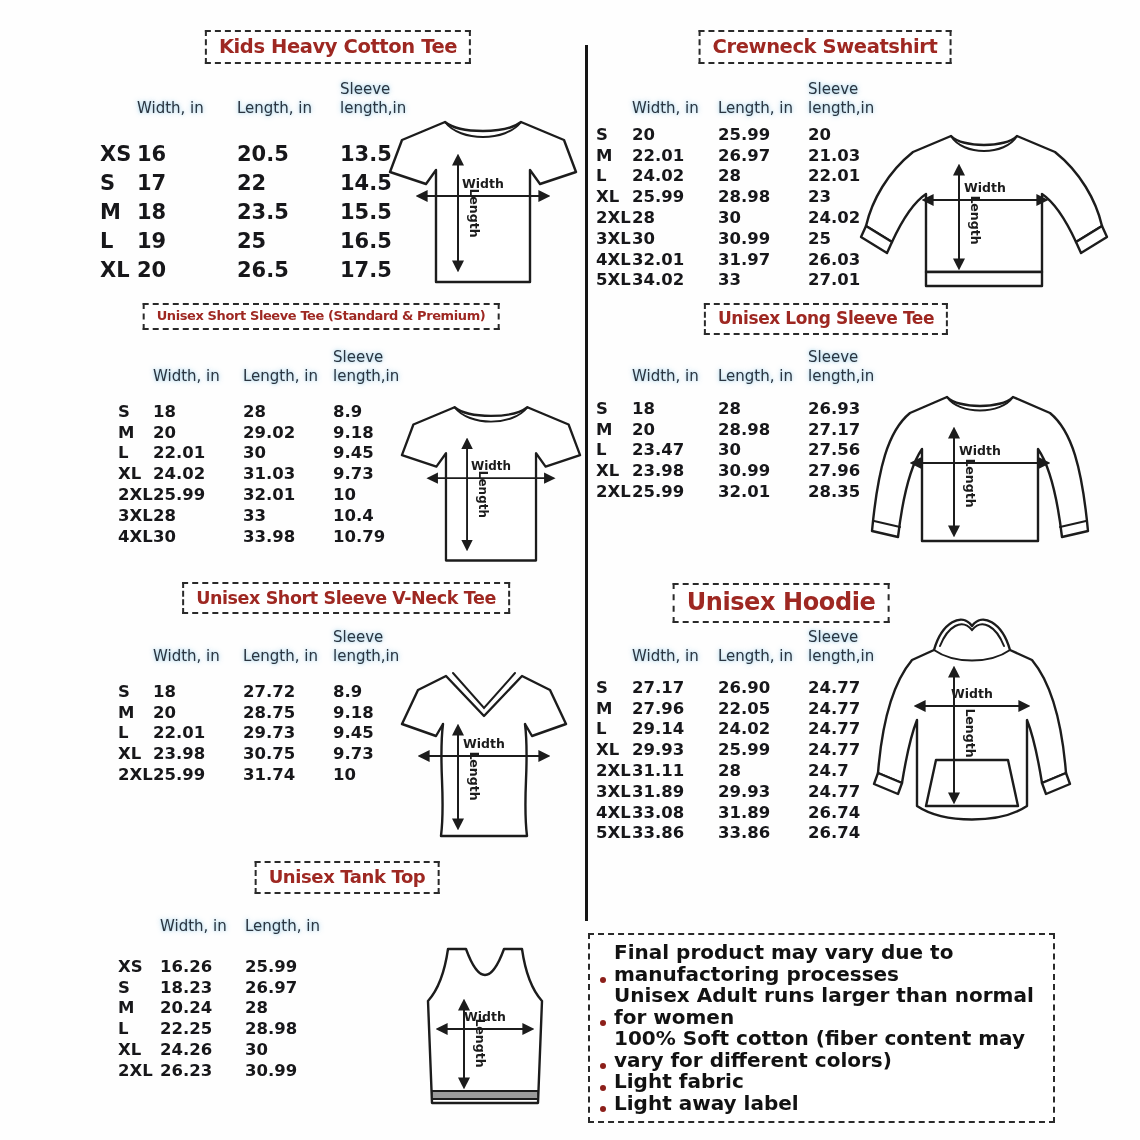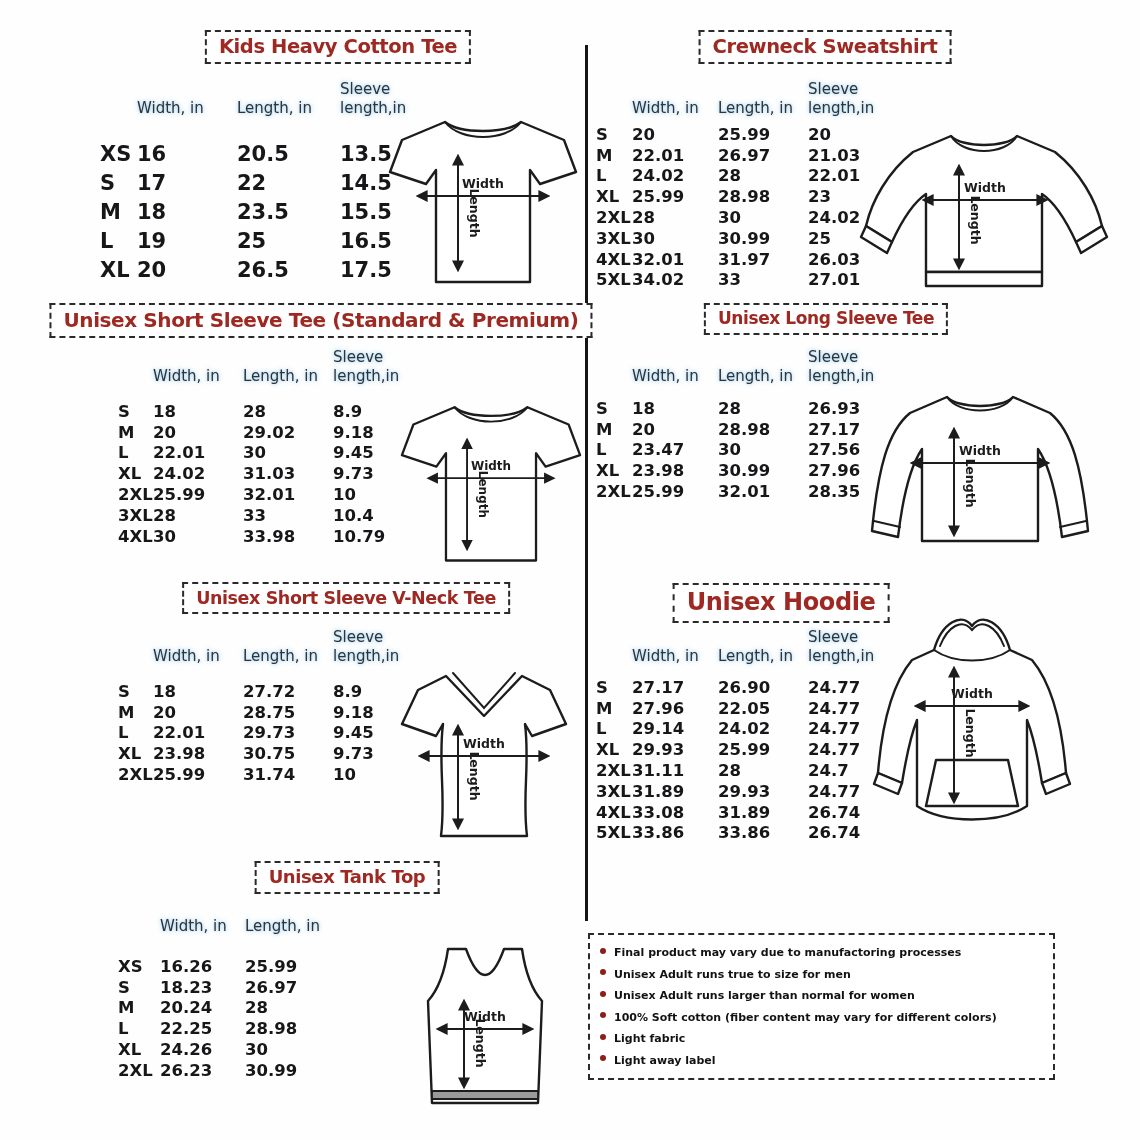--- a/index.html
+++ b/index.html
@@ -10,21 +10,21 @@
   }
   .vline{position:absolute;background:#151515;width:3px}
 
   
   .title{
     position:absolute;transform:translateX(-50%);
     border:2px dashed #2a2a2a;background:#fff;
     color:#9e2822;font-weight:bold;white-space:nowrap;
     padding:4px 12px;letter-spacing:-0.4px;line-height:1.15;text-align:center;
   }
-  .fs195{font-size:19.5px}.fs165{font-size:20px}.fs17{font-size:17px}
+  .fs195{font-size:19.5px}.fs165{font-size:13px}.fs17{font-size:17px}
   .fs175{font-size:17.5px}.fs20{font-size:24px}.fs18{font-size:18px}
 
   
   .thead{position:absolute;display:grid;align-items:end}
   .thead .h{
     font-size:15px;font-weight:normal;color:#2b3540;line-height:19px;
     text-shadow:0 0 5px rgba(140,200,230,.85),0 0 2px rgba(140,200,230,.5);
   }
   .thead .h.two{white-space:pre-line}
 
@@ -40,21 +40,21 @@
   .garment .line{fill:none;stroke:#1c1c1c;stroke-width:2;stroke-linecap:round}
   .garment .dim{fill:none;stroke:#1c1c1c;stroke-width:2}
   .garment .band{fill:#9a9a9a;stroke:#1c1c1c;stroke-width:1.8}
   .garment text{font-family:"DejaVu Sans",sans-serif;font-size:12.5px;font-weight:bold;fill:#1c1c1c}
 
   
   .notes{
     position:absolute;border:2px dashed #2a2a2a;background:#fff;
     box-sizing:border-box;padding:7px 10px;
   }
-  .note{display:flex;align-items:center;line-height:21.5px;font-size:11px;font-weight:bold;color:#121212}
+  .note{display:flex;align-items:flex-end;line-height:21.5px;font-size:20px;font-weight:bold;color:#121212}
   .note .dot{
     width:6px;height:6px;border-radius:50%;background:#8c1f1a;
     flex:0 0 auto;margin-right:8px;position:relative;top:-2px;
   }
 </style>
 </head>
 <body>
 
 <svg width="0" height="0" style="position:absolute">
   <defs>
@@ -409,24 +409,20 @@
     <path class="dim" d="M44,58 V144" marker-start="url(#arw)" marker-end="url(#arw)"></path>
     <text x="56" y="100" transform="rotate(90 56 100)" text-anchor="middle">Length</text>
   </g>
 </svg>
 
 <div class="notes" style="left:588px;top:933px;width:467px;min-height:137px">
   <div>
       <div class="note">
         <span class="dot"></span>
         <span>Final product may vary due to manufactoring processes</span>
-      </div>
-      <div class="note">
-        <span class="dot"></span>
-        <span>Unisex Adult runs true to size for men</span>
       </div>
       <div class="note">
         <span class="dot"></span>
         <span>Unisex Adult runs larger than normal for women</span>
       </div>
       <div class="note">
         <span class="dot"></span>
         <span>100% Soft cotton (fiber content may vary for different colors)</span>
       </div>
       <div class="note">

